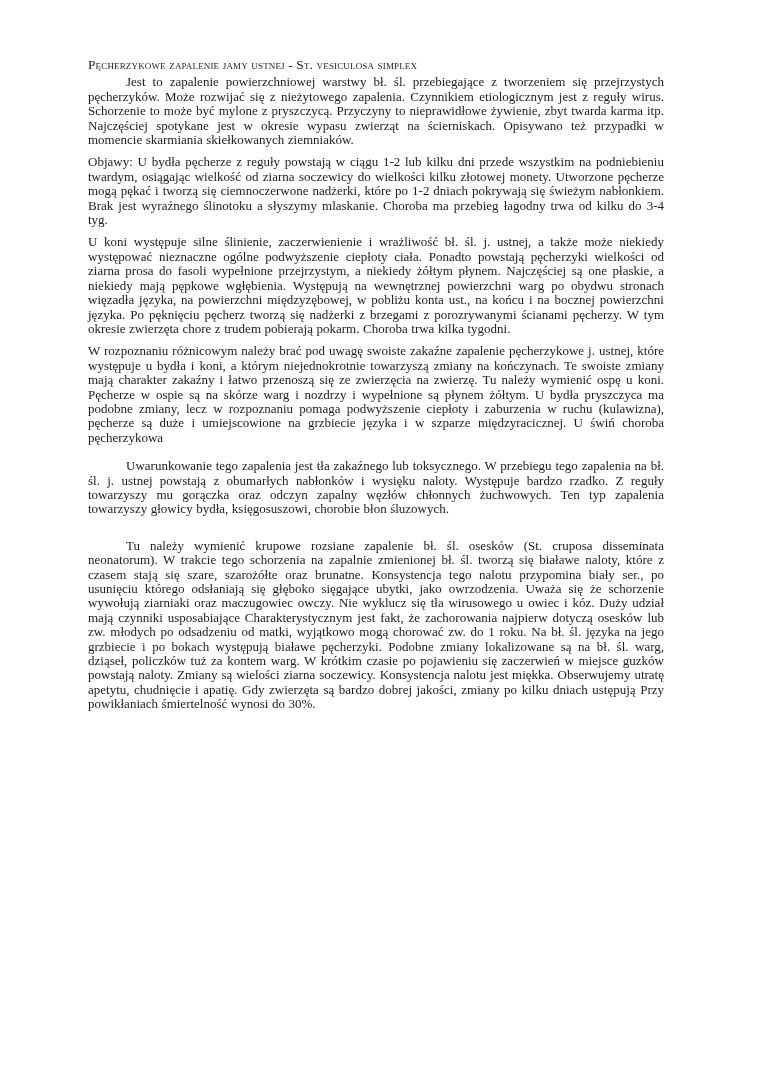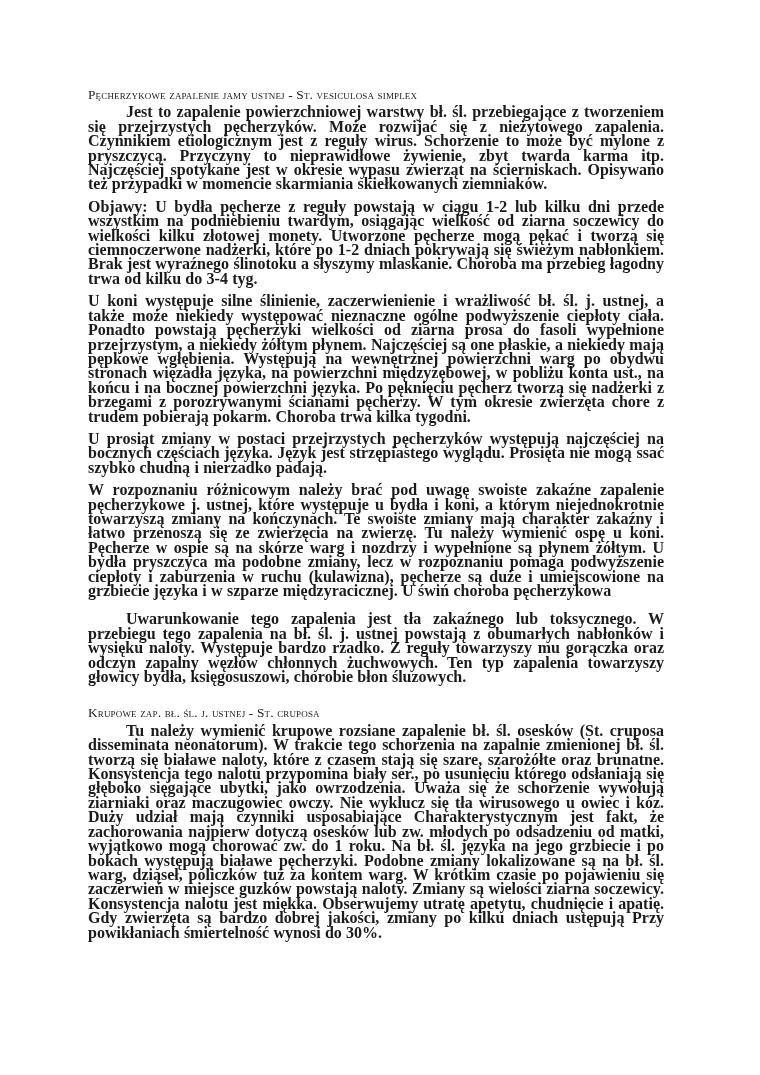--- a/index.html
+++ b/index.html
@@ -10,67 +10,64 @@
   body {
     width: 760px;
     height: 1075px;
     overflow: hidden;
     font-family: "Liberation Serif", "DejaVu Serif", serif;
   }
   .page {
     box-sizing: border-box;
     width: 760px;
     height: 1075px;
-    padding: 88px 88px 0 88px;
+    padding: 58px 88px 0 88px;
     background: #ffffff;
     color: #1b1b1b;
   }
   .doc-section {
     margin: 0;
   }
   .sec-2 { margin-top: 14px; }
   .sec-3 { margin-top: 22px; }
   .heading {
     font-variant: small-caps;
     font-weight: normal;
     font-size: 13.4px;
     line-height: 14.4px;
     letter-spacing: 0.15px;
     margin: 0 0 3px 0;
     text-align: left;
   }
   .para {
-    font-size: 16px;
+    font-size: 13px;
     line-height: 14.4px;
     text-align: justify;
     margin: 0 8px 8px 0;
     word-spacing: 0.3px;
-    font-weight: bold;
   }
   .para.indent {
     text-indent: 38px;
   }
   .para:last-child { margin-bottom: 0; }
 </style>
 </head>
 <body>
 
 <div class="page">
 
   <section class="doc-section sec-1">
     <h2 class="heading">Pęcherzykowe zapalenie jamy ustnej - St. vesiculosa simplex</h2>
     <p class="para indent">Jest to zapalenie powierzchniowej warstwy bł. śl. przebiegające z tworzeniem się przejrzystych pęcherzyków. Może rozwijać się z nieżytowego zapalenia. Czynnikiem etiologicznym jest z reguły wirus. Schorzenie to może być mylone z pryszczycą. Przyczyny to nieprawidłowe żywienie, zbyt twarda karma itp. Najczęściej spotykane jest w okresie wypasu zwierząt na ścierniskach. Opisywano też przypadki w momencie skarmiania skiełkowanych ziemniaków.</p>
     <p class="para">Objawy: U bydła pęcherze z reguły powstają w ciągu 1-2 lub kilku dni przede wszystkim na podniebieniu twardym, osiągając wielkość od ziarna soczewicy do wielkości kilku złotowej monety. Utworzone pęcherze mogą pękać i tworzą się ciemnoczerwone nadżerki, które po 1-2 dniach pokrywają się świeżym nabłonkiem. Brak jest wyraźnego ślinotoku a słyszymy mlaskanie. Choroba ma przebieg łagodny trwa od kilku do 3-4 tyg.</p>
     <p class="para">U koni występuje silne ślinienie, zaczerwienienie i wrażliwość bł. śl. j. ustnej, a także może niekiedy występować nieznaczne ogólne podwyższenie ciepłoty ciała. Ponadto powstają pęcherzyki wielkości od ziarna prosa do fasoli wypełnione przejrzystym, a niekiedy żółtym płynem. Najczęściej są one płaskie, a niekiedy mają pępkowe wgłębienia. Występują na wewnętrznej powierzchni warg po obydwu stronach więzadła języka, na powierzchni międzyzębowej, w pobliżu konta ust., na końcu i na bocznej powierzchni języka. Po pęknięciu pęcherz tworzą się nadżerki z brzegami z porozrywanymi ścianami pęcherzy. W tym okresie zwierzęta chore z trudem pobierają pokarm. Choroba trwa kilka tygodni.</p>
-    <p class="para">U prosiąt zmiany w postaci przejrzystych pęcherzyków występują najczęściej na bocznych częściach języka. Język jest strzępiastego wyglądu. Prosięta nie mogą ssać szybko chudną i nierzadko padają.</p>
     <p class="para">W rozpoznaniu różnicowym należy brać pod uwagę swoiste zakaźne zapalenie pęcherzykowe j. ustnej, które występuje u bydła i koni, a którym niejednokrotnie towarzyszą zmiany na kończynach. Te swoiste zmiany mają charakter zakaźny i łatwo przenoszą się ze zwierzęcia na zwierzę. Tu należy wymienić ospę u koni. Pęcherze w ospie są na skórze warg i nozdrzy i wypełnione są płynem żółtym. U bydła pryszczyca ma podobne zmiany, lecz w rozpoznaniu pomaga podwyższenie ciepłoty i zaburzenia w ruchu (kulawizna), pęcherze są duże i umiejscowione na grzbiecie języka i w szparze międzyracicznej. U świń choroba pęcherzykowa</p>
   </section>
 
   <section class="doc-section sec-2">
     <p class="para indent">Uwarunkowanie tego zapalenia jest tła zakaźnego lub toksycznego. W przebiegu tego zapalenia na bł. śl. j. ustnej powstają z obumarłych nabłonków i wysięku naloty. Występuje bardzo rzadko. Z reguły towarzyszy mu gorączka oraz odczyn zapalny węzłów chłonnych żuchwowych. Ten typ zapalenia towarzyszy głowicy bydła, księgosuszowi, chorobie błon śluzowych.</p>
   </section>
 
   <section class="doc-section sec-3">
-    <h2 class="heading">Krupowe zap. bł. śl. j. ustnej - St. cruposa</h2>
     <p class="para indent">Tu należy wymienić krupowe rozsiane zapalenie bł. śl. osesków (St. cruposa disseminata neonatorum). W trakcie tego schorzenia na zapalnie zmienionej bł. śl. tworzą się białawe naloty, które z czasem stają się szare, szarożółte oraz brunatne. Konsystencja tego nalotu przypomina biały ser., po usunięciu którego odsłaniają się głęboko sięgające ubytki, jako owrzodzenia. Uważa się że schorzenie wywołują ziarniaki oraz maczugowiec owczy. Nie wyklucz się tła wirusowego u owiec i kóz. Duży udział mają czynniki usposabiające Charakterystycznym jest fakt, że zachorowania najpierw dotyczą osesków lub zw. młodych po odsadzeniu od matki, wyjątkowo mogą chorować zw. do 1 roku. Na bł. śl. języka na jego grzbiecie i po bokach występują białawe pęcherzyki. Podobne zmiany lokalizowane są na bł. śl. warg, dziąseł, policzków tuż za kontem warg. W krótkim czasie po pojawieniu się zaczerwień w miejsce guzków powstają naloty. Zmiany są wielości ziarna soczewicy. Konsystencja nalotu jest miękka. Obserwujemy utratę apetytu, chudnięcie i apatię. Gdy zwierzęta są bardzo dobrej jakości, zmiany po kilku dniach ustępują Przy powikłaniach śmiertelność wynosi do 30%.</p>
   </section>
 
 </div>
 
 </body></html>

